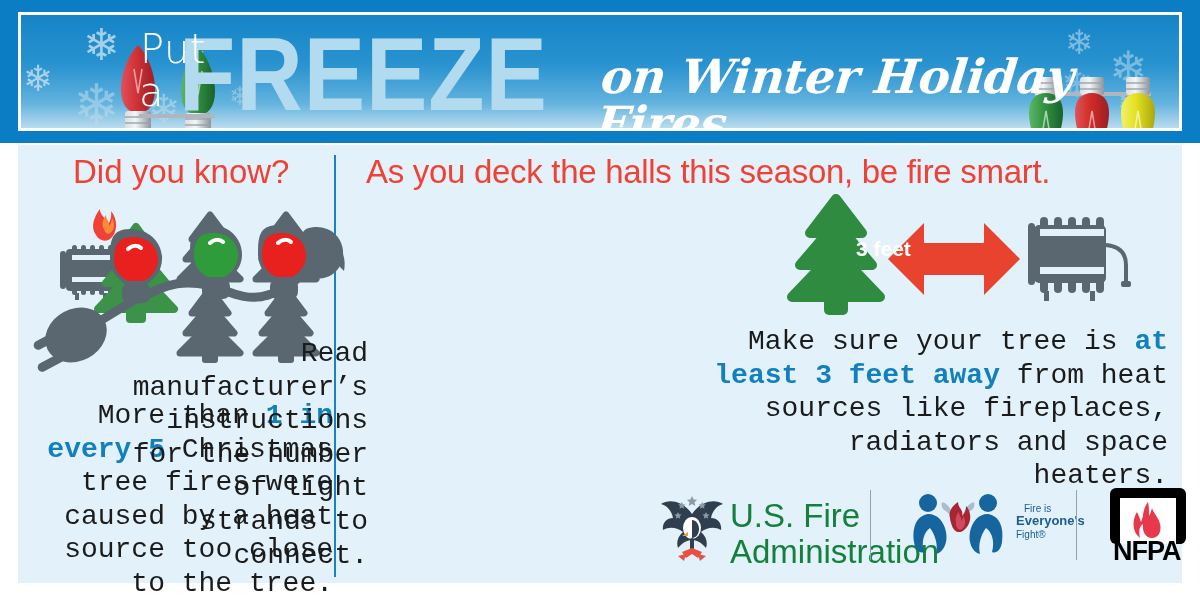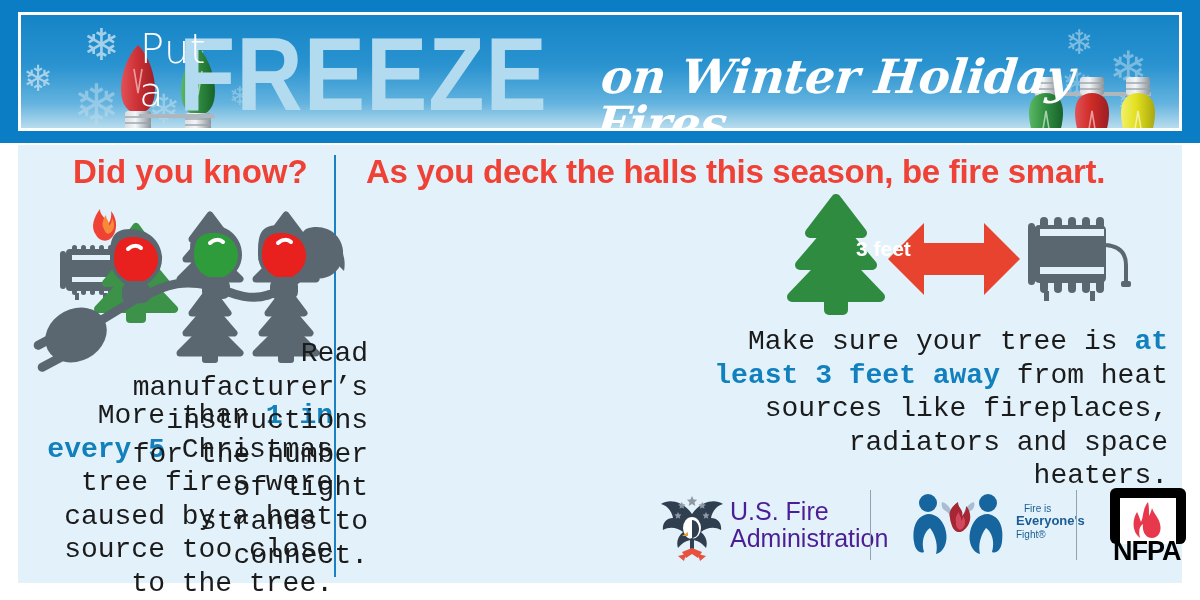--- a/index.html
+++ b/index.html
@@ -111,21 +111,21 @@
     top: 10px;
     width: 2px;
     height: 422px;
     background: #1a82c4;
   }
 
   
   .col-head {
     position: absolute;
     color: #ef4135;
-    font-weight: bold;
+    font-weight: normal;
     font-family: "Liberation Sans", sans-serif;
     white-space: nowrap;
   }
   #head-left  { left: 55px;  top: 8px;  font-size: 33px; }
   #head-right { left: 340px; top: 8px;  font-size: 33px; letter-spacing: -0.3px; margin-left: 8px; }
 
   
   .body-text {
     position: absolute;
     font-family: Liberation Mono, monospace;
@@ -170,22 +170,22 @@
   .logo-sep {
     position: absolute;
     width: 1px;
     height: 70px;
     background: #8fa3b0;
     top: 12px;
   }
   .usfa-text {
     position: absolute;
     left: 72px; top: 20px;
-    color: #4c1d95;
-    font-size: 25px;
+    color: #15803d;
+    font-size: 33px;
     font-family: "Liberation Sans", sans-serif;
     line-height: 1.08;
     font-weight: 300;
     white-space: pre-line;
   }
   .fief-text {
     position: absolute;
     left: 358px; top: 25px;
     color: #1a5c93;
     font-family: "Liberation Sans", sans-serif;

